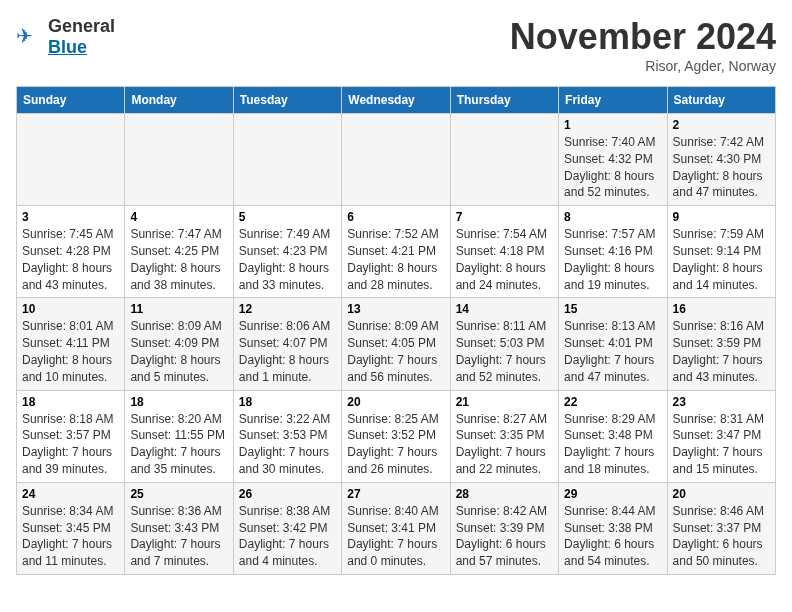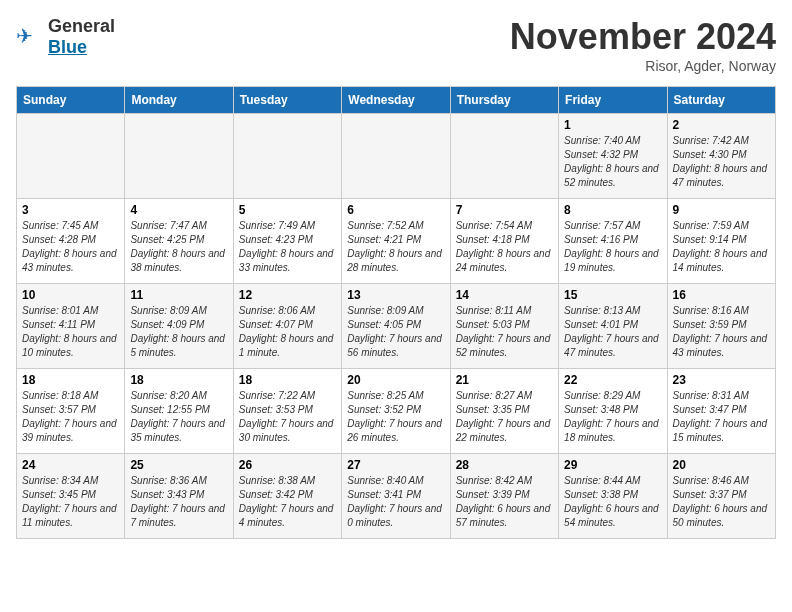--- a/index.html
+++ b/index.html
@@ -74,24 +74,23 @@
     }
     .calendar-table tbody tr:nth-child(even) td {
       background-color: #fff;
     }
     .day-number {
       font-weight: bold;
       font-size: 12px;
       margin-bottom: 2px;
     }
     .day-info {
-      font-size: 10px;
+      font-size: 12px;
       color: #333;
       line-height: 1.4;
-      font-style: italic;
     }
     .empty-cell {
       background-color: inherit;
     }
   </style>
 </head>
 <body>
 
 <div class="header-area">
   <div class="logo">
@@ -232,26 +231,26 @@
       <tr>
         <td>
           <div class="day-number">18</div>
           <div class="day-info">Sunrise: 8:18 AM
 Sunset: 3:57 PM
 Daylight: 7 hours and 39 minutes.</div>
         </td>
         <td>
           <div class="day-number">18</div>
           <div class="day-info">Sunrise: 8:20 AM
-Sunset: 12:55 PM
+Sunset: 11:55 PM
 Daylight: 7 hours and 35 minutes.</div>
         </td>
         <td>
           <div class="day-number">18</div>
-          <div class="day-info">Sunrise: 7:22 AM
+          <div class="day-info">Sunrise: 3:22 AM
 Sunset: 3:53 PM
 Daylight: 7 hours and 30 minutes.</div>
         </td>
         <td>
           <div class="day-number">20</div>
           <div class="day-info">Sunrise: 8:25 AM
 Sunset: 3:52 PM
 Daylight: 7 hours and 26 minutes.</div>
         </td>
         <td>

